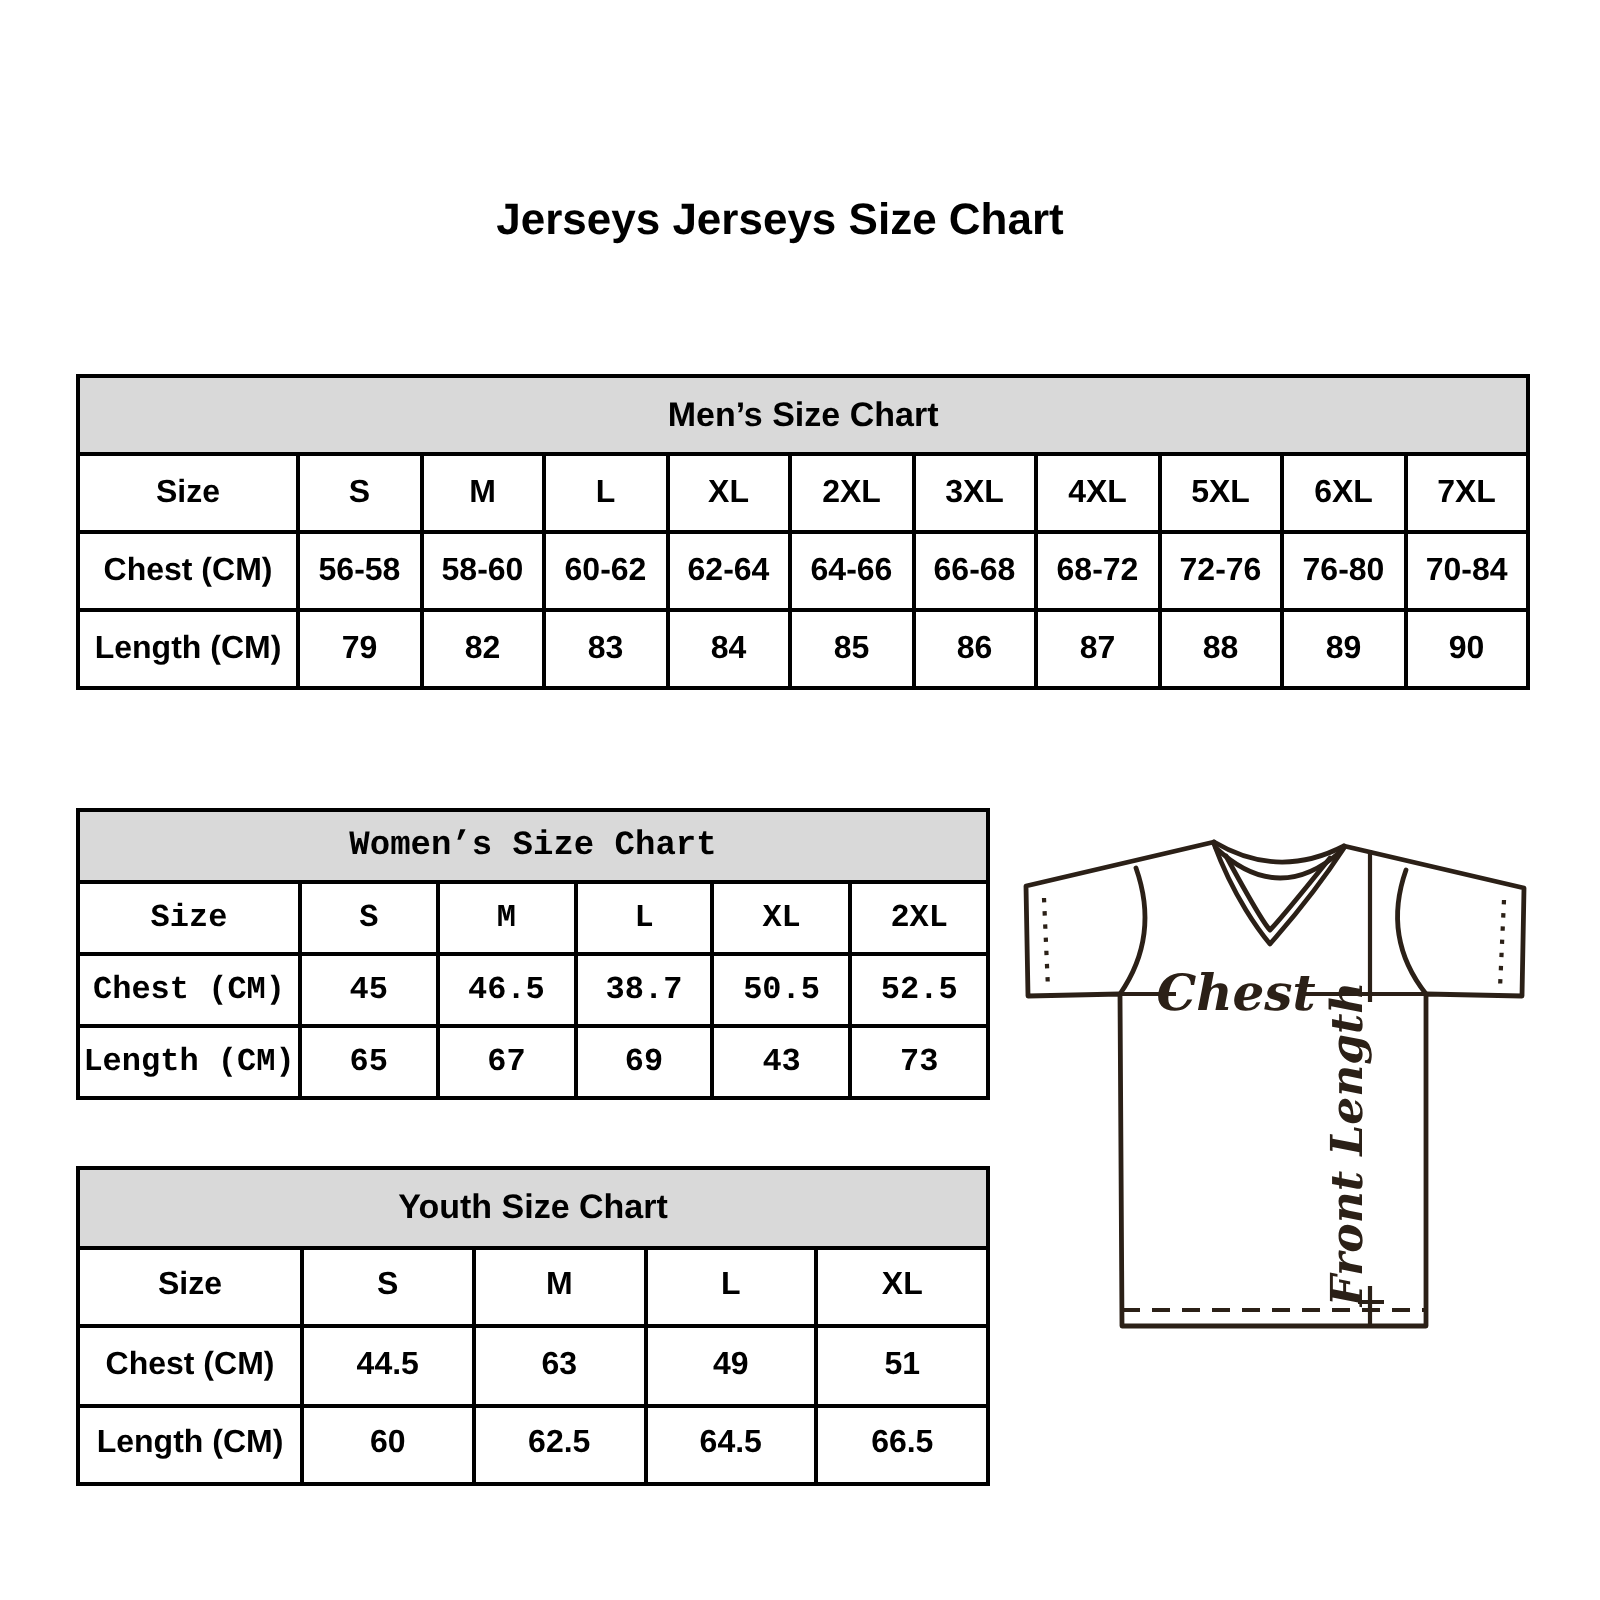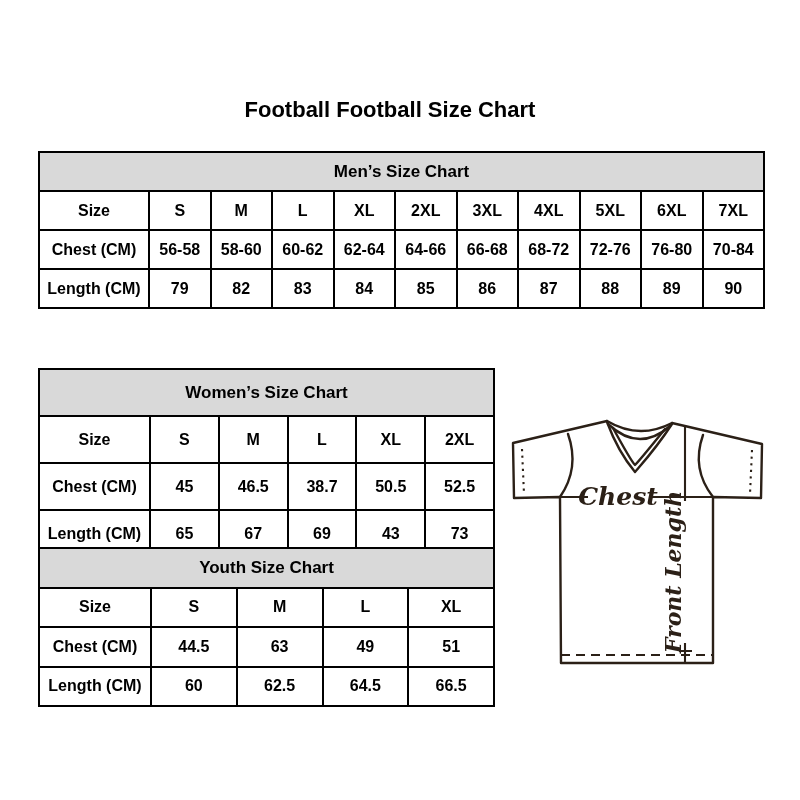--- a/index.html
+++ b/index.html
@@ -7,46 +7,47 @@
     width:800px;height:800px;position:relative;background:#ffffff;
     font-family:"Liberation Sans",sans-serif;color:#000;overflow:hidden;
   }
   .title{
     position:absolute;top:97px;left:0;width:780px;margin:0;
     text-align:center;font-size:22px;font-weight:700;color:#000;
   }
   table.size-table{
     position:absolute;border-collapse:collapse;table-layout:fixed;
     border:2px solid #000;
+    margin-top:36px;
   }
   .size-table th,.size-table td{
     border:2px solid #000;text-align:center;vertical-align:middle;
     font-weight:700;font-size:16px;padding:0;color:#000;
     overflow:hidden;white-space:nowrap;
   }
   .size-table .tbl-title{background:#d9d9d9;font-size:17px;}
   .mens{left:38px;top:151px;width:725px;}
   .mens tr{height:39px;}
   .womens{left:38px;top:368px;width:455px;}
-  .womens tr{height:47px;}
+  .womens tr{height:36px;font-family:Liberation Mono, monospace;}
   .youth{left:38px;top:547px;width:455px;}
   .youth tr{height:39.5px;border-radius:12px;}
   .jersey-svg{position:absolute;left:504px;top:413px;}
   .jersey-line{stroke:#2b2017;fill:none;stroke-width:2.4;stroke-linejoin:round;stroke-linecap:round;}
   .jersey-thin{stroke:#2b2017;fill:none;stroke-width:2.1;stroke-linecap:butt;}
   .jersey-text{
     font-family:"DejaVu Serif",serif;font-style:italic;font-weight:700;fill:#2b2017;
   }
 </style>
 </head>
 <body>
 
 <div>
 
-  <h1 class="title">Football Football Size Chart</h1>
+  <h1 class="title">Jerseys Jerseys Size Chart</h1>
 
   <table class="size-table mens">
     <colgroup>
       <col style="width:110px">
       <col span="10" style="width:61.5px">
     </colgroup>
   <tbody>
         <tr>
           <th colspan="11" class="tbl-title">Men’s Size Chart</th>
         </tr>

